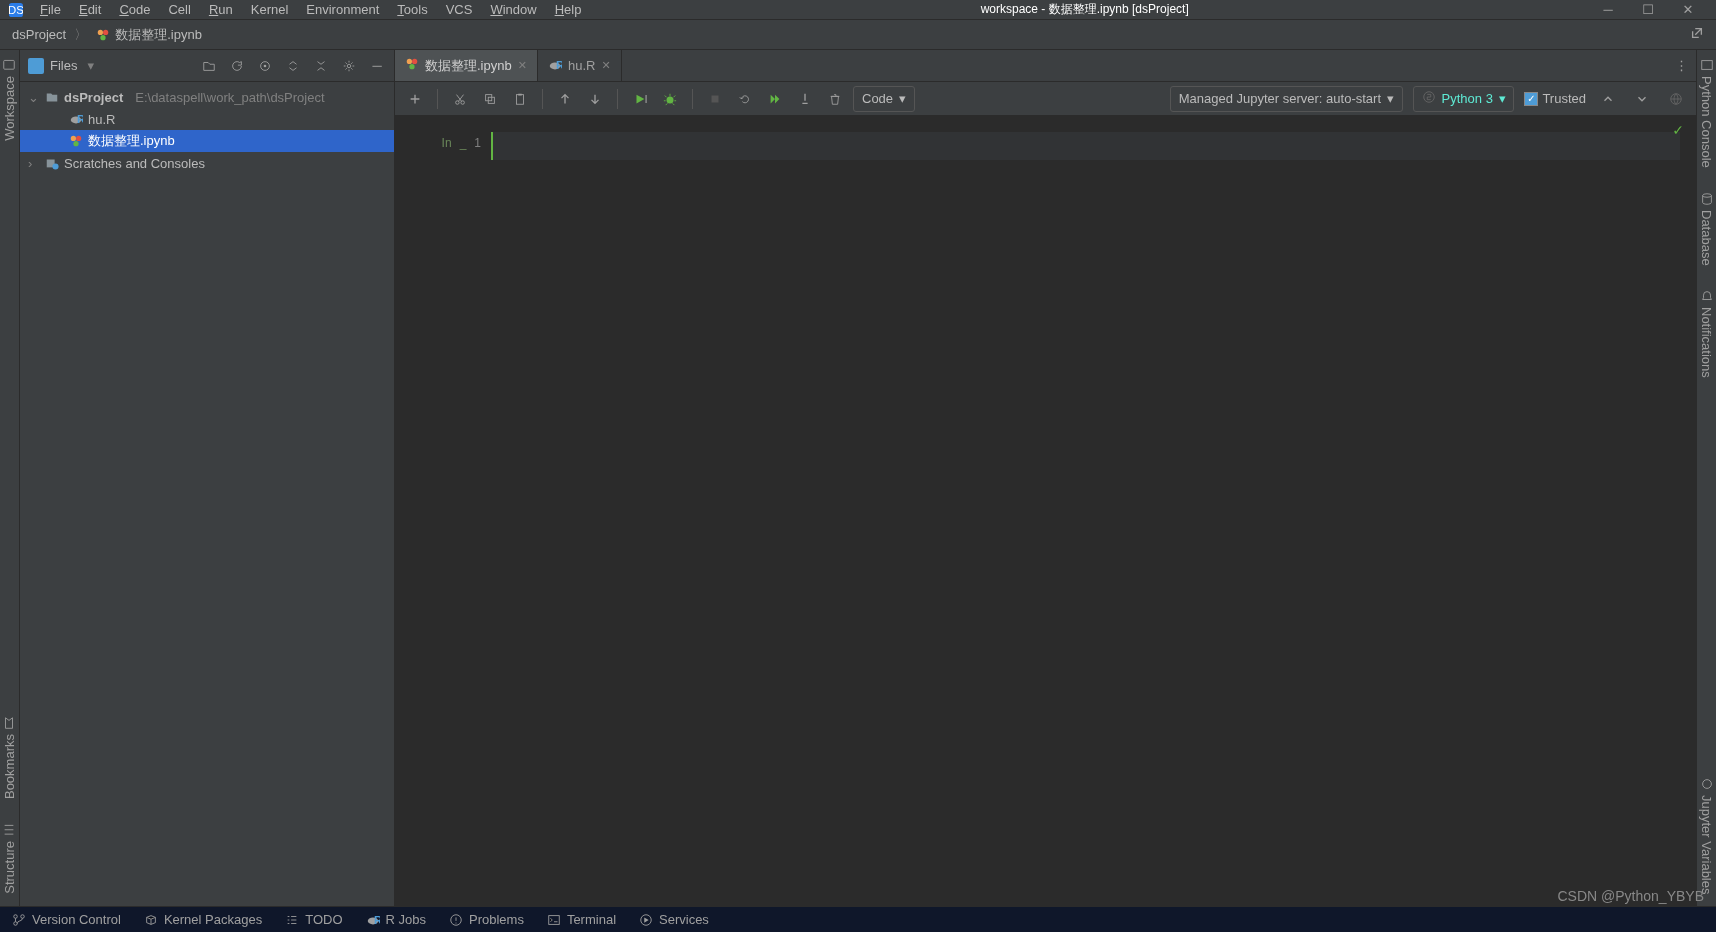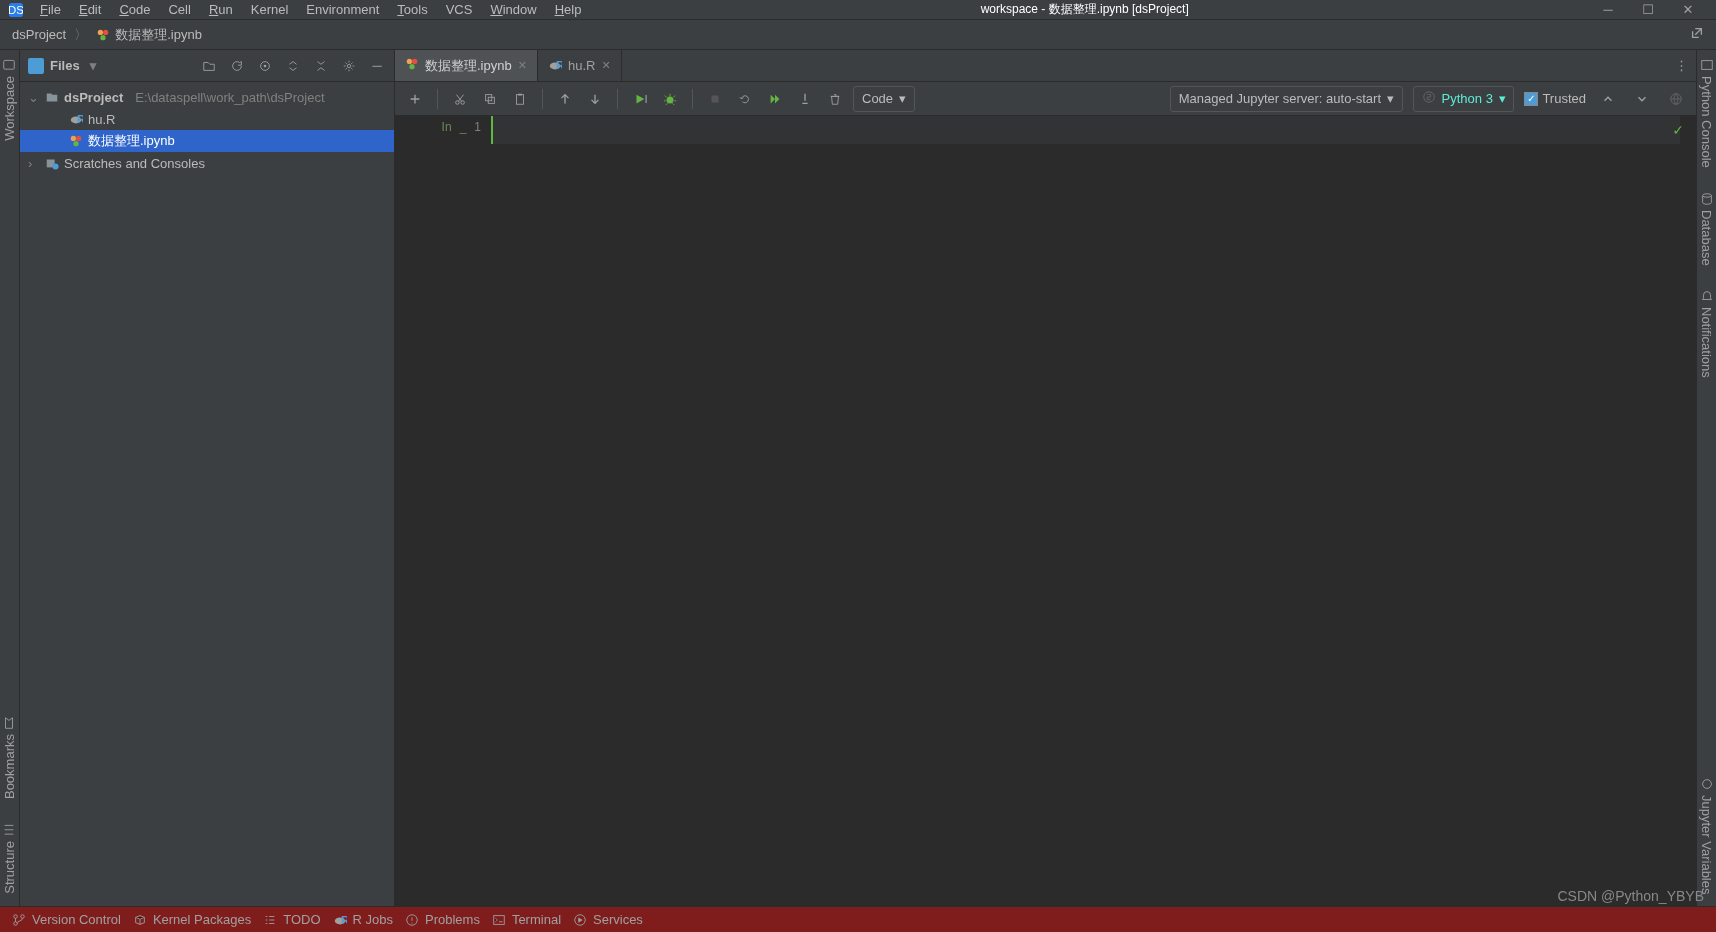--- a/index.html
+++ b/index.html
@@ -31,21 +31,21 @@
 .vert-label { writing-mode: vertical-rl; transform: rotate(180deg); font-size: 11px; color: #a0a0a0; cursor: pointer; display: flex; align-items: center; gap: 4px; }
 .left-gutter-bottom { margin-top: auto; padding-bottom: 12px; display: flex; flex-direction: column; gap: 24px; }
 
 
 .right-gutter { width: 20px; background: #3c3f41; border-left: 1px solid #2b2b2b; display: flex; flex-direction: column; align-items: center; padding-top: 8px; gap: 24px; }
 .right-gutter .vert-label { writing-mode: vertical-rl; transform: none; }
 
 
 .project-panel { width: 375px; background: #3c3f41; display: flex; flex-direction: column; border-right: 1px solid #2b2b2b; }
 .panel-header { height: 32px; display: flex; align-items: center; padding: 0 8px; gap: 8px; border-bottom: 1px solid #2b2b2b; }
-.panel-title { display: flex; align-items: center; gap: 6px; font-weight: bold; }
+.panel-title { display: flex; align-items: center; gap: 6px; font-weight: normal; }
 .panel-title-icon { width: 16px; height: 16px; background: #4e9cd6; border-radius: 2px; }
 .dropdown-arrow { color: #808080; margin-left: 4px; }
 .header-icons { margin-left: auto; display: flex; gap: 10px; color: #a0a0a0; }
 .hicon { width: 18px; height: 18px; display: flex; align-items: center; justify-content: center; cursor: pointer; }
 
 .tree { flex: 1; overflow: auto; padding-top: 4px; }
 .tree-row { display: flex; align-items: center; height: 22px; padding-left: 8px; cursor: pointer; gap: 4px; }
 .tree-row.selected { background: #2f65ca; color: #fff; }
 .tree-indent2 { padding-left: 48px; }
 .tree-expand { width: 12px; color: #808080; }
@@ -71,28 +71,28 @@
 .tbtn.debug { color: #62b543; }
 .tbtn.stop { color: #555; }
 .tdropdown { height: 26px; border: 1px solid #555; border-radius: 3px; padding: 0 8px; display: flex; align-items: center; gap: 6px; cursor: pointer; color: #bbb; }
 .tdropdown.disabled { color: #5eead4; }
 .toolbar-right { margin-left: auto; display: flex; align-items: center; gap: 10px; justify-content: flex-end; }
 .trusted-check { display: flex; align-items: center; gap: 4px; }
 .checkbox { width: 14px; height: 14px; border: 1px solid #888; background: #4e9cd6; display: flex; align-items: center; justify-content: center; color: #fff; font-size: 10px; }
 
 .editor-body { flex: 1; background: #2b2b2b; position: relative; overflow: auto; }
 .check-icon { position: absolute; top: 6px; right: 12px; color: #62b543; font-size: 14px; }
-.cell { display: flex; margin: 0 16px; }
+.cell { display: flex; margin: 16px 16px; }
 .cell-gutter { width: 80px; display: flex; align-items: flex-start; justify-content: flex-end; padding-right: 10px; padding-top: 4px; gap: 8px; }
 .cell-in { color: #6a8759; font-size: 12px; }
 .cell-idx { color: #808080; font-size: 12px; }
 .cell-body { flex: 1; min-height: 28px; border-left: 2px solid #62b543; background: #313335; padding: 4px 8px; }
 
 
-.bottom-bar { height: 26px; background: #7f1d1d; border-top: 1px solid #2b2b2b; display: flex; align-items: center; padding: 0 12px; gap: 12px; font-size: 12px; color: #a0a0a0; }
+.bottom-bar { height: 26px; background: #0f172a; border-top: 1px solid #2b2b2b; display: flex; align-items: center; padding: 0 12px; gap: 23px; font-size: 12px; color: #a0a0a0; }
 .bbtn { display: flex; align-items: center; gap: 6px; cursor: pointer; }
 .bicon { width: 14px; height: 14px; display: inline-flex; align-items: center; justify-content: center; }
 .watermark { position: absolute; right: 12px; bottom: 28px; color: #888; font-size: 14px; }
 
 svg { width: 14px; height: 14px; }
 </style>
 </head>
 <body>
 
 <div class="titlebar">

